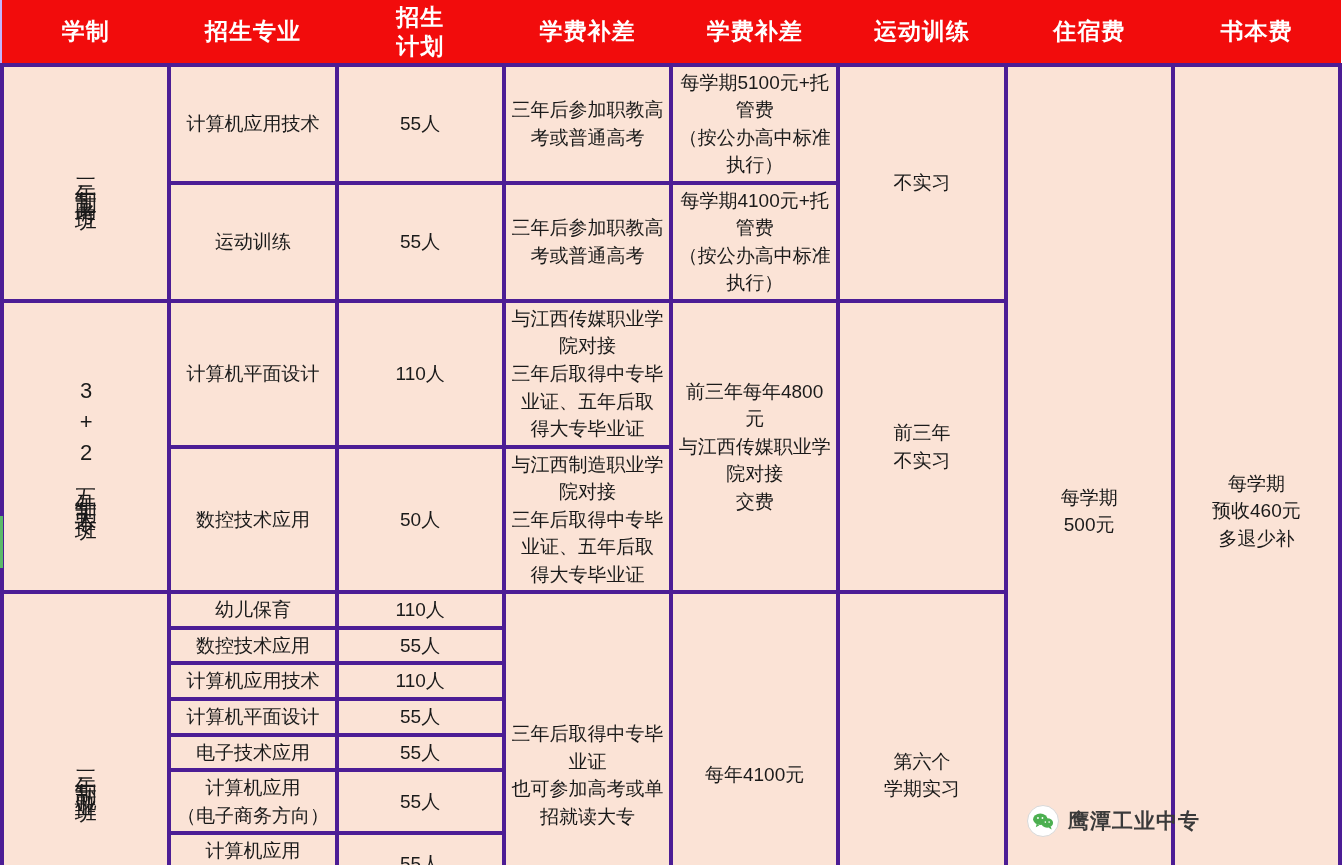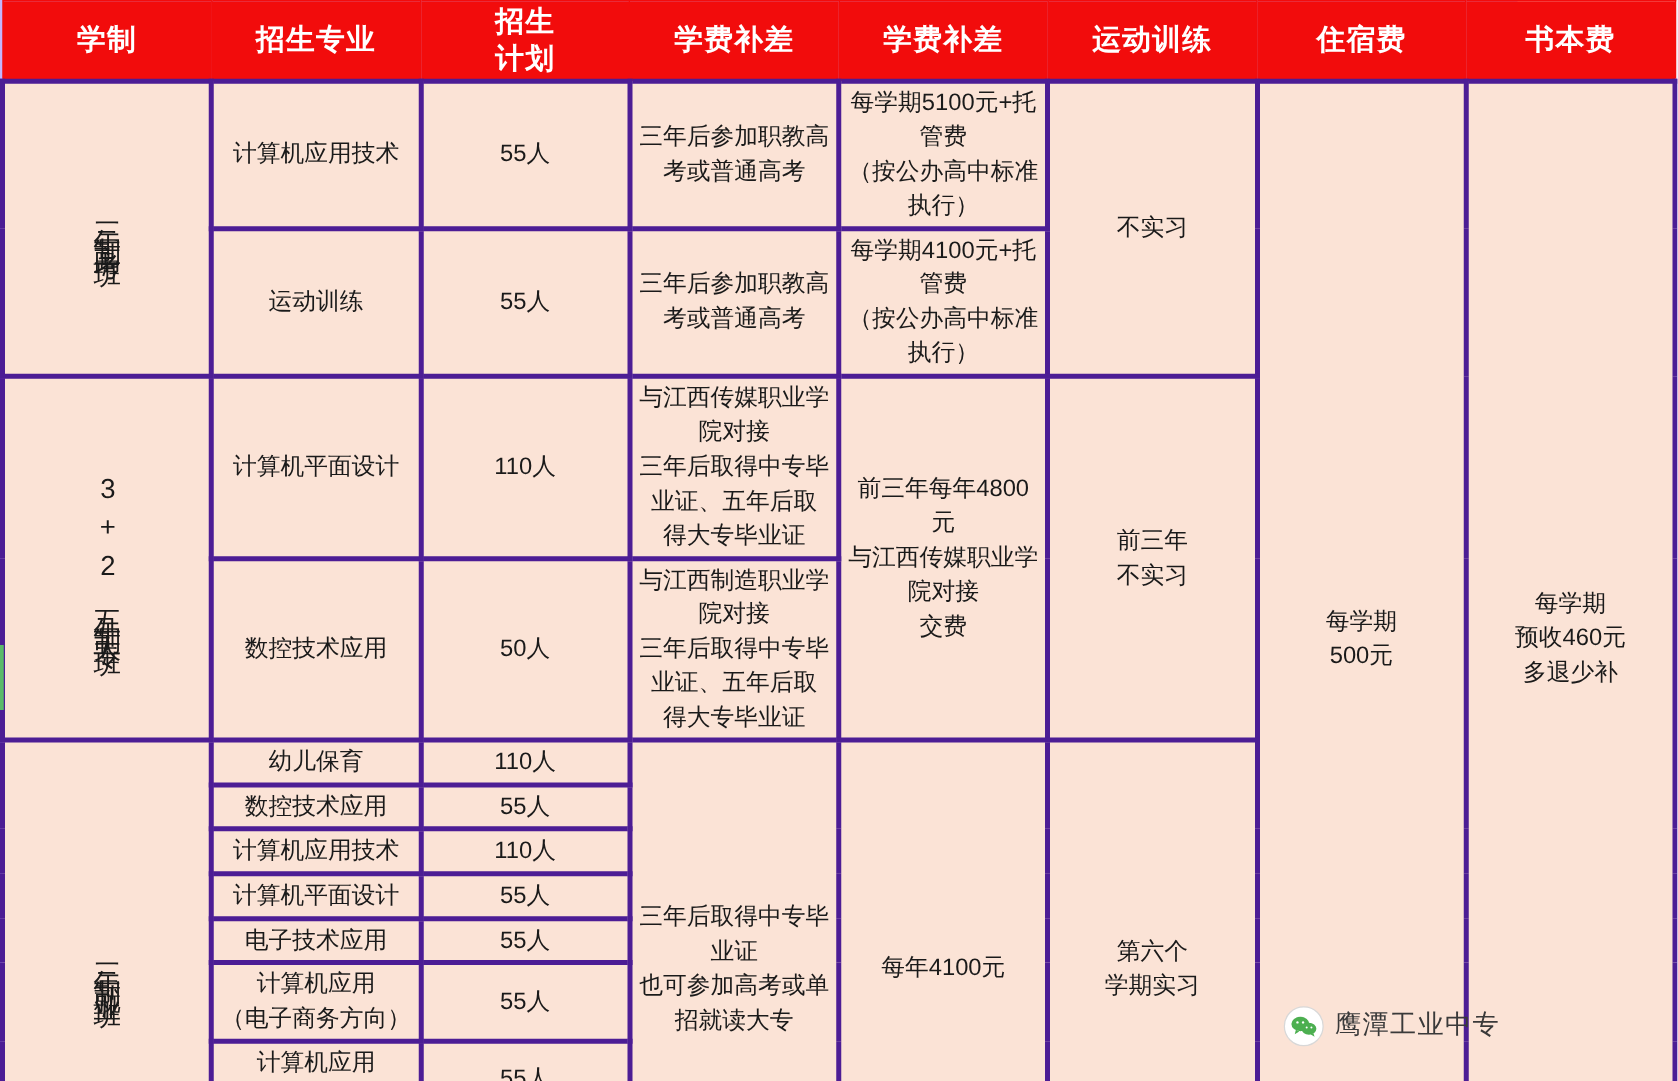--- a/index.html
+++ b/index.html
@@ -69,24 +69,26 @@
   td.book-col { width: 88px; }
   .nowrapline { white-space: nowrap; }
   .small {
     font-size: 18px;
   }
   .wx-badge {
     position: absolute;
     right: 8px;
     bottom: 26px;
     display: flex;
+    align-items: center;
     gap: 9px;
     background: rgba(251, 227, 214, 0.0);
     padding: 2px 6px;
     pointer-events: none;
+    font-weight: bold;
   }
   .wx-icon {
     width: 30px;
     height: 30px;
     border-radius: 50%;
     background: #ffffff;
     border: 1px solid #d8d8d8;
     display: flex;
     align-items: center;
     justify-content: center;

